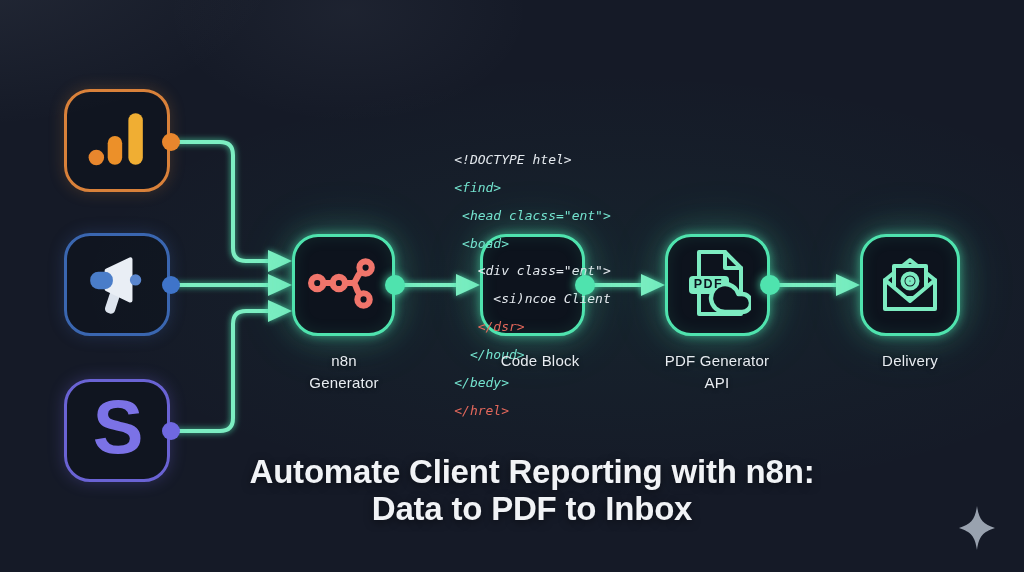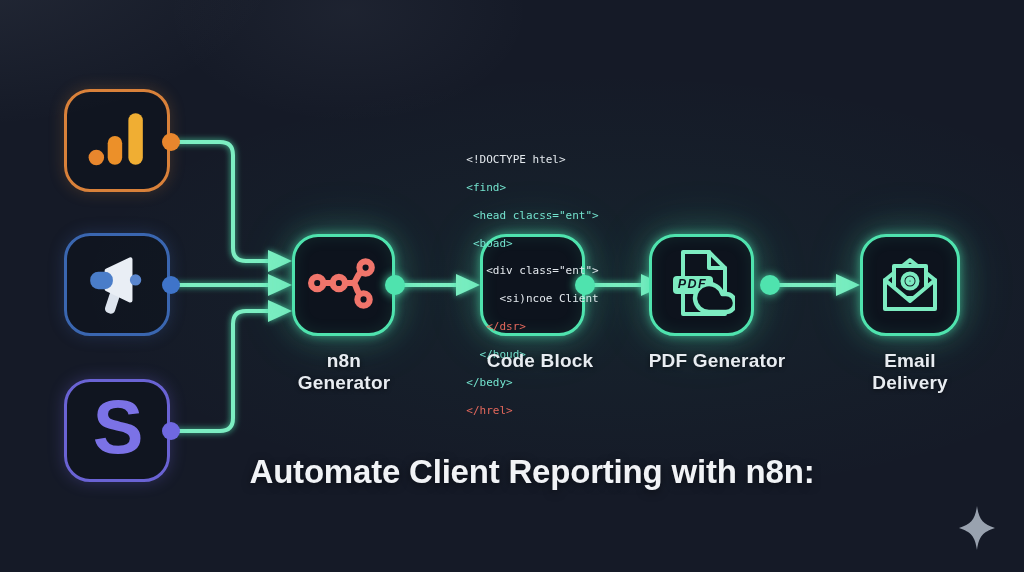--- a/index.html
+++ b/index.html
@@ -32,51 +32,51 @@
   
   .node{
     position:absolute;top:234px;height:102px;border-radius:26px;
     border:3px solid #4fe3ae;background:#0d131d;box-sizing:border-box;
     display:flex;align-items:center;justify-content:center;z-index:3;
     box-shadow:0 0 10px rgba(79,227,174,.55),0 0 30px rgba(79,227,174,.30),
                0 0 60px rgba(79,227,174,.14), inset 0 0 16px rgba(79,227,174,.10);
   }
   #node-n8n{left:292px;width:103px;}
   #node-code{left:480px;width:105px;}
-  #node-pdf{left:649px;width:105px;font-style:italic;}
+  #node-pdf{left:665px;width:105px;}
   #node-email{left:860px;width:100px;}
   
   .dot{position:absolute;border-radius:50%;z-index:5;}
   .dot.src-dot{width:18px;height:18px;}
   .dot.teal{width:20px;height:20px;background:#4fe3ae;box-shadow:0 0 10px rgba(79,227,174,.9);}
   #dot-analytics{left:162px;top:133px;background:#e8862d;}
   #dot-megaphone{left:162px;top:276px;background:#3f74c9;}
   #dot-stripe{left:162px;top:422px;background:#6f68e0;}
   #dot-n8n{left:385px;top:275px;}
   #dot-code{left:575px;top:275px;}
   #dot-pdf{left:760px;top:275px;}
   
   .wires{position:absolute;left:0;top:0;z-index:2;}
   
   .code-pre{
-    font-family:"DejaVu Sans Mono",monospace;font-size:11px;line-height:9.3px;
-    white-space:pre;text-align:left;
+    font-family:"DejaVu Sans Mono",monospace;font-size:13px;line-height:9.3px;
+    white-space:pre;text-align:left;font-style:italic;
   }
   .code-line[data-c="teal"]{color:#74e4cf;}
   .code-line[data-c="white"]{color:#e4e9ee;}
   .code-line[data-c="red"]{color:#e4685c;}
   
   .pdf-badge-text{
     position:absolute;left:0;top:40px;width:81px;text-align:center;
     font-size:12.5px;font-weight:bold;color:#0c1420;letter-spacing:1.5px;z-index:4;
   }
   
   .label{
     position:absolute;top:350px;width:200px;text-align:center;z-index:3;
-    color:#e8ecf1;font-size:19px;font-weight:bold;line-height:21.5px;letter-spacing:.2px;
+    color:#e8ecf1;font-size:15px;font-weight:normal;line-height:21.5px;letter-spacing:.2px;
     text-shadow:0 1px 4px rgba(0,0,0,.5);
   }
   #label-n8n{left:244px;}
   #label-code{left:440px;}
   #label-pdf{left:617px;}
   #label-email{left:810px;}
   .label span{display:block;}
   
   .title{
     position:absolute;left:40px;top:453px;width:984px;text-align:center;z-index:3;
@@ -207,27 +207,28 @@
 
 <div class="label" id="label-n8n">
   <span>n8n</span>
   <span>Generator</span>
 </div>
 <div class="label" id="label-code">
   <span>Code Block</span>
 </div>
 <div class="label" id="label-pdf">
   <span>PDF Generator</span>
+  <span>API</span>
 </div>
 <div class="label" id="label-email">
-  <span>Email</span>
   <span>Delivery</span>
 </div>
 
 <div class="title">
   <span>Automate Client Reporting with n8n:</span>
+  <span>Data to PDF to Inbox</span>
 </div>
 
 <span class="sparkle">
   <svg width="36" height="44" viewBox="0 0 36 44">
     <path d="M 18 0 C 20 14 24 18 36 22 C 24 26 20 30 18 44 C 16 30 12 26 0 22 C 12 18 16 14 18 0 Z" fill="#99a2af"></path>
   </svg>
 </span>
 
 </body></html>

